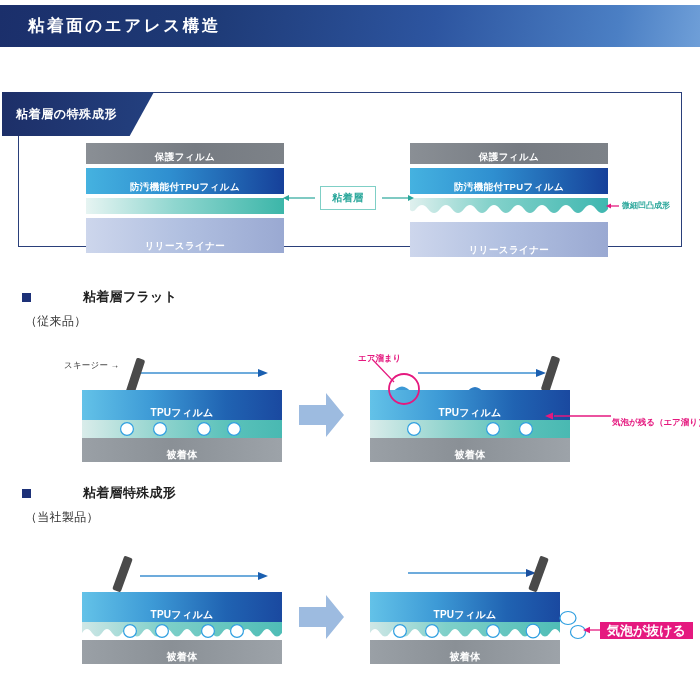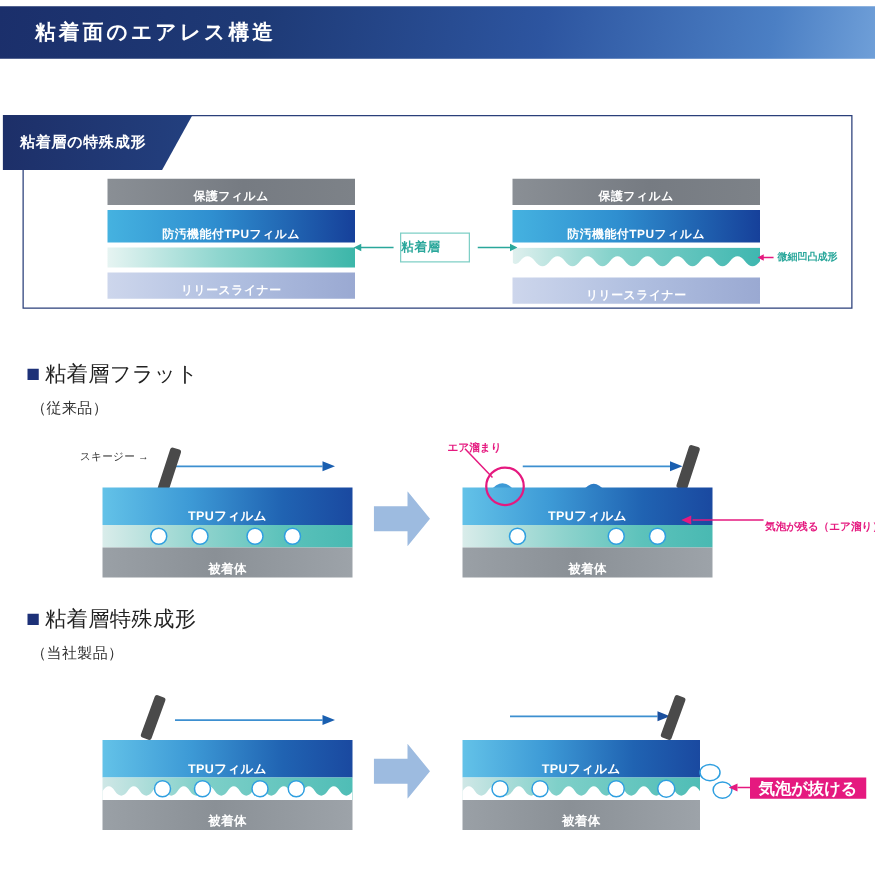--- a/index.html
+++ b/index.html
@@ -37,49 +37,49 @@
     color:#fff;font-size:12px;font-weight:bold;letter-spacing:.6px;white-space:nowrap;
   }
 
   
   .stack{position:absolute;width:198px;}
   .layer{position:relative;box-sizing:border-box;display:flex;align-items:flex-end;justify-content:center;}
   .layer span{font-size:9.5px;font-weight:bold;color:#ffffff;letter-spacing:.4px;white-space:nowrap;}
   .layer.protect{height:21px;background:linear-gradient(90deg,#8a8f95 0%,#767b82 55%,#7d8288 100%);}
   .layer.tpu{height:26px;background:linear-gradient(90deg,#45b2e0 0%,#2f8fd0 42%,#1f5fae 78%,#16409a 100%);}
   .layer.adh-flat{height:16px;background:linear-gradient(90deg,#e6f4f2 0%,#8fd6cf 45%,#3cb6a9 100%);}
-  .layer.liner{height:21px;background:linear-gradient(90deg,#cdd6ec 0%,#b0bfe0 50%,#9aa9d2 100%);}
+  .layer.liner{height:35px;background:linear-gradient(90deg,#cdd6ec 0%,#b0bfe0 50%,#9aa9d2 100%);}
   .gap{height:4px;}
 
   
   .adh-wave{height:20px;position:relative;overflow:hidden;}
   .adh-wave svg{display:block;width:100%;height:100%;}
 
   
   #adh-label-box{
     left:320px;top:186px;width:56px;height:24px;
     border:1px solid #7fcfc6;box-sizing:border-box;background:#fff;
-    display:flex;align-items:center;
+    display:flex;align-items:center;justify-content:center;
   }
   #adh-label-box span{font-size:10px;font-weight:bold;color:#2aa79b;letter-spacing:.5px;}
 
   .tealarrow{height:12px;}
   #arrow-left-teal{left:283px;top:192px;width:32px;}
   #arrow-right-teal{left:382px;top:192px;width:32px;}
 
   
   #emboss-note{left:606px;top:200px;display:flex;align-items:center;gap:3px;}
   #emboss-note .redarr{width:13px;height:10px;}
   #emboss-note span{font-size:8px;font-weight:bold;color:#2aa79b;white-space:nowrap;}
 
   
   .section-head{left:22px;}
   .section-head .title{display:flex;align-items:center;gap:5px;}
   .section-head .sq{width:9px;height:9px;background:#1d3178;display:inline-block;}
-  .section-head .t1{font-size:17px;font-weight:normal;color:#222;letter-spacing:.3px;}
+  .section-head .t1{font-size:13px;font-weight:bold;color:#222;letter-spacing:.3px;margin-left:47px;}
   .section-head .t2{font-size:12px;color:#333;margin-top:7px;margin-left:3px;letter-spacing:.3px;}
 
   
   .panel{position:absolute;width:200px;}
   .panel .pl{position:relative;box-sizing:border-box;}
   .pl.film{height:30px;background:linear-gradient(90deg,#63c2e8 0%,#3d9ad6 35%,#2063b2 72%,#1a49a0 100%);
            display:flex;align-items:flex-end;justify-content:center;}
   .pl.film span{font-size:10px;font-weight:bold;color:#fff;letter-spacing:.3px;}
   .pl.adh{height:18px;background:linear-gradient(90deg,#d9ecea 0%,#8fd3cd 40%,#5cc2bb 72%,#49b9b2 100%);}
   .pl.adh-w{height:18px;position:relative;overflow:hidden;

